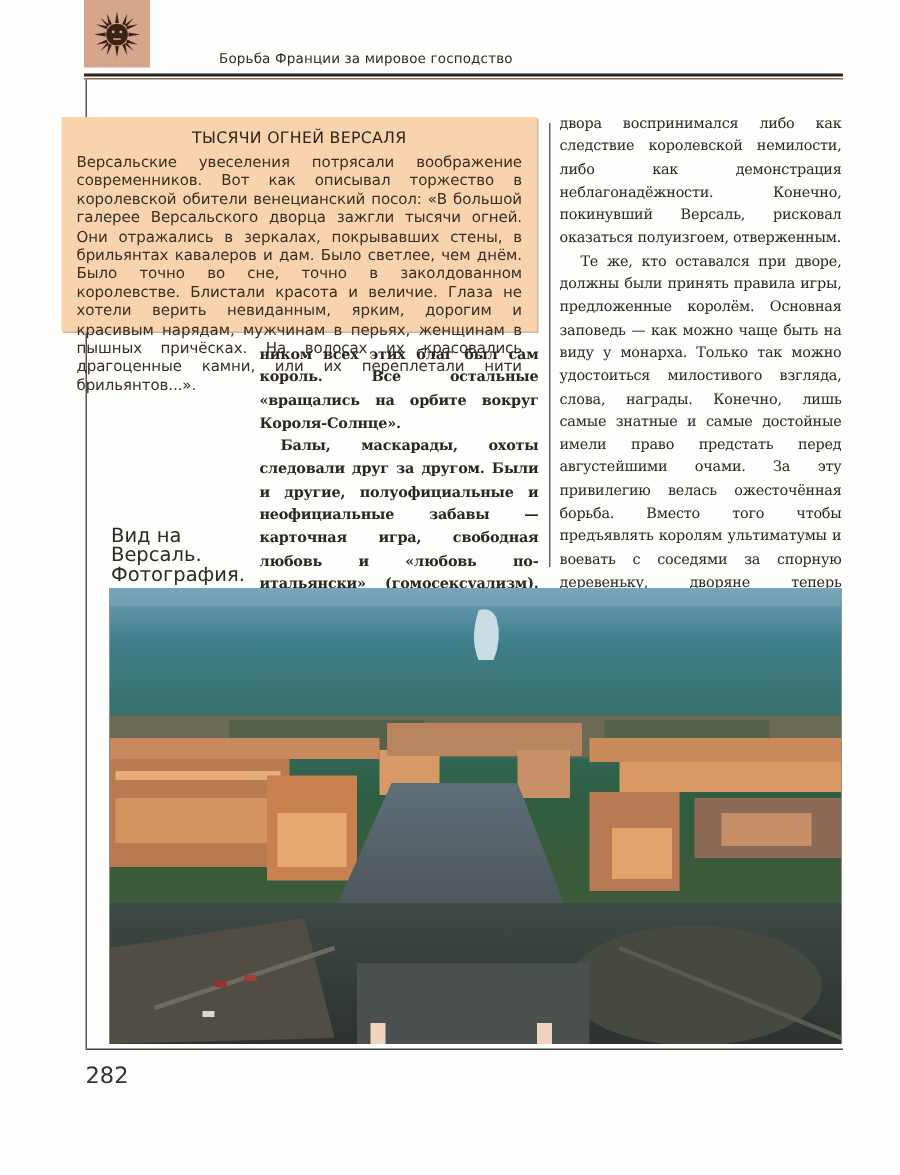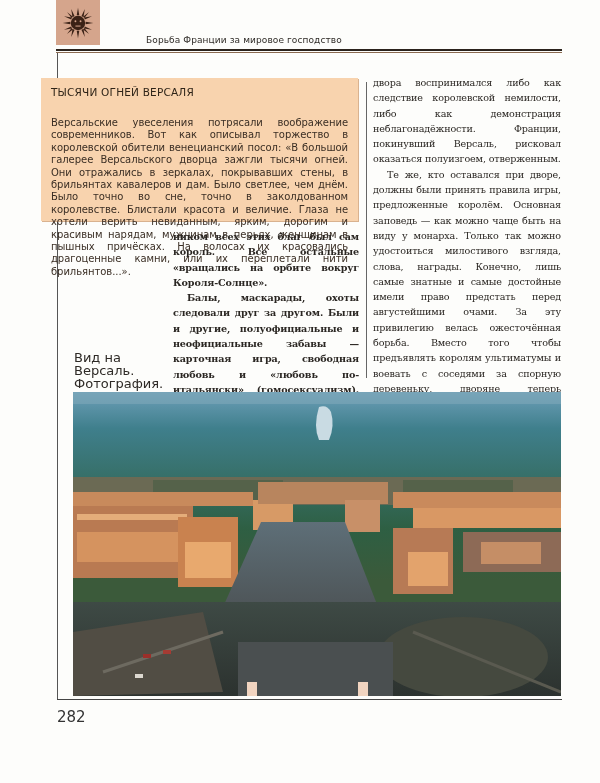--- a/index.html
+++ b/index.html
@@ -42,21 +42,21 @@
   }
 
   .sidebar-box {
     position: absolute; left: 41px; top: 78px; width: 317px; height: 143px;
     background: #f8d3ae;
     box-shadow: 1px 1px 0 #d9b28f;
     padding: 8px 10px 6px 10px;
   }
   .sidebar-title {
     font-family: "DejaVu Sans", sans-serif; font-size: 10.5px; color: #2f2418;
-    letter-spacing: 0.2px; margin-bottom: 19px;
+    letter-spacing: 0.2px; margin-bottom: 5px; text-align: center;
   }
   .sidebar-text {
     font-family: "DejaVu Sans", sans-serif; font-size: 10px; line-height: 12.4px;
     color: #3a2e24; text-align: justify; letter-spacing: -0.05px;
   }
 
   .col {
     position: absolute; font-family: "DejaVu Serif", serif;
     font-size: 9.6px; line-height: 15.3px; color: #2a2622;
     text-align: justify; letter-spacing: -0.15px;
@@ -128,21 +128,21 @@
   <div class="sidebar-title">ТЫСЯЧИ ОГНЕЙ ВЕРСАЛЯ</div>
   <div class="sidebar-text">Версальские увеселения потрясали воображение современников. Вот как описывал торжество в королевской обители венецианский посол: «В большой галерее Версальского дворца зажгли тысячи огней. Они отражались в зеркалах, покрывавших стены, в брильянтах кавалеров и дам. Было светлее, чем днём. Было точно во сне, точно в заколдованном королевстве. Блистали красота и величие. Глаза не хотели верить невиданным, ярким, дорогим и красивым нарядам, мужчинам в перьях, женщинам в пышных причёсках. На волосах их красовались драгоценные камни, или их переплетали нити брильянтов...».</div>
 </div>
 
 <div class="col col-left">
   <p>ником всех этих благ был сам король. Все остальные «вращались на орбите вокруг Короля-Солнце».</p>
   <p class="indent">Балы, маскарады, охоты следовали друг за другом. Были и другие, полуофициальные и неофициальные забавы — карточная игра, свободная любовь и «любовь по-итальянски» (гомосексуализм). Немногие могли отказаться от жизни в атмосфере вечного праздника. К тому же отъезд от</p>
 </div>
 
 <div class="col col-right">
-  <p>двора воспринимался либо как следствие королевской немилости, либо как демонстрация неблагонадёжности. Франции, покинувший Версаль, рисковал оказаться полуизгоем, отверженным.</p>
+  <p>двора воспринимался либо как следствие королевской немилости, либо как демонстрация неблагонадёжности. Конечно, покинувший Версаль, рисковал оказаться полуизгоем, отверженным.</p>
   <p class="indent">Те же, кто оставался при дворе, должны были принять правила игры, предложенные королём. Основная заповедь — как можно чаще быть на виду у монарха. Только так можно удостоиться милостивого взгляда, слова, награды. Конечно, лишь самые знатные и самые достойные имели право предстать перед августейшими очами. За эту привилегию велась ожесточённая борьба. Вместо того чтобы предъявлять королям ультиматумы и воевать с соседями за спорную деревеньку, дворяне теперь интриговали за право вынести королевский ночной горшок.</p>
   <p class="indent">Точное количество дворян, одновременно пребывавших в Версале,</p>
 </div>
 
 <div class="caption">
   <div>Вид на Версаль.</div>
   <div>Фотография.</div>
 </div>
 
 <div class="photo">

